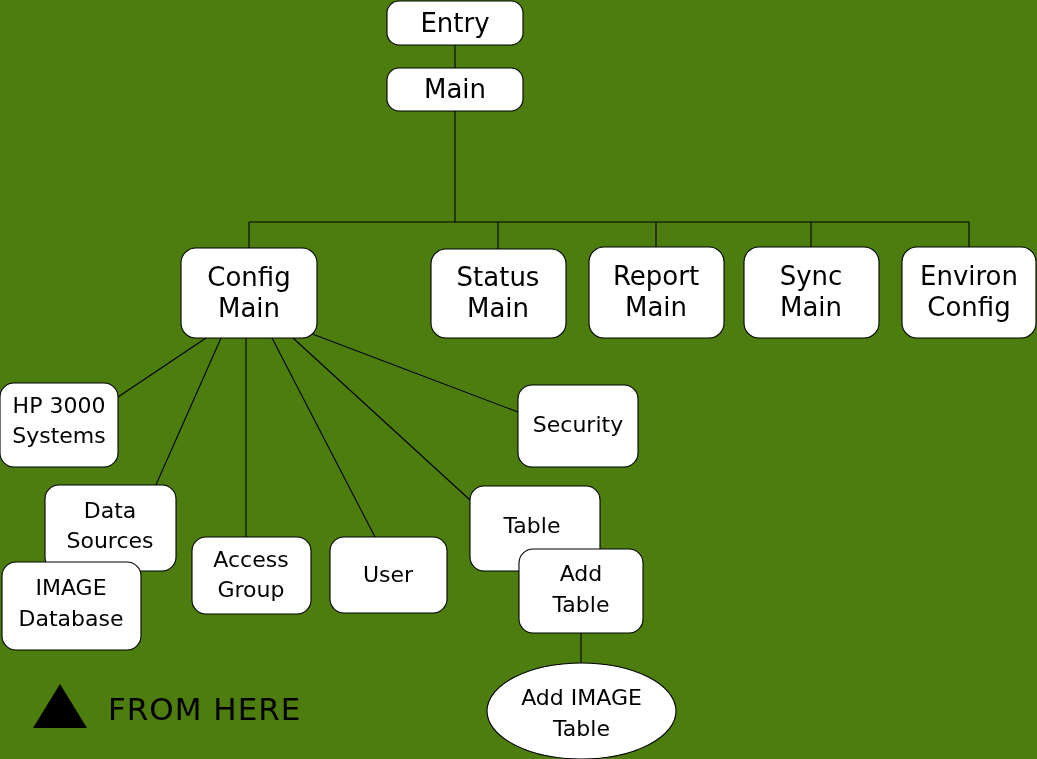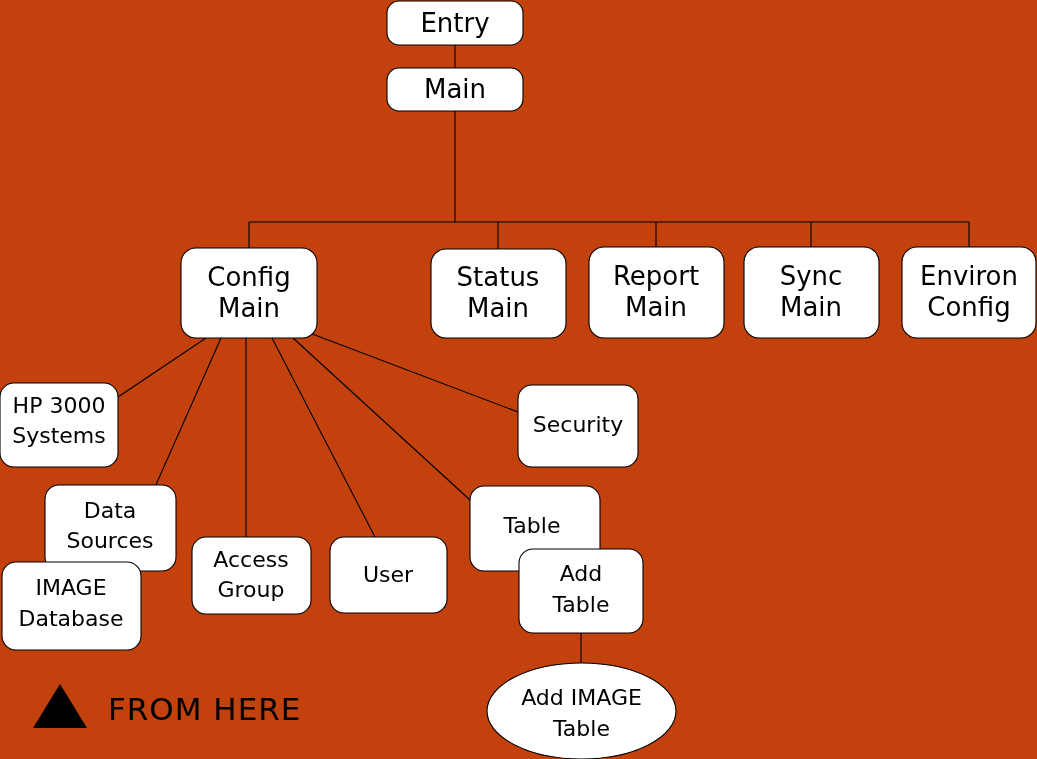--- a/index.html
+++ b/index.html
@@ -10,21 +10,21 @@
   body {
     width: 1037px;
     height: 759px;
     overflow: hidden;
     font-family: "DejaVu Sans", sans-serif;
   }
   #diagram-root {
     position: relative;
     width: 1037px;
     height: 759px;
-    background: #c2410c;
+    background: #4d7c0f;
   }
   svg.diagram {
     display: block;
     width: 1037px;
     height: 759px;
   }
   .node-shape {
     fill: #ffffff;
     stroke: #000000;
     stroke-width: 1.1;

